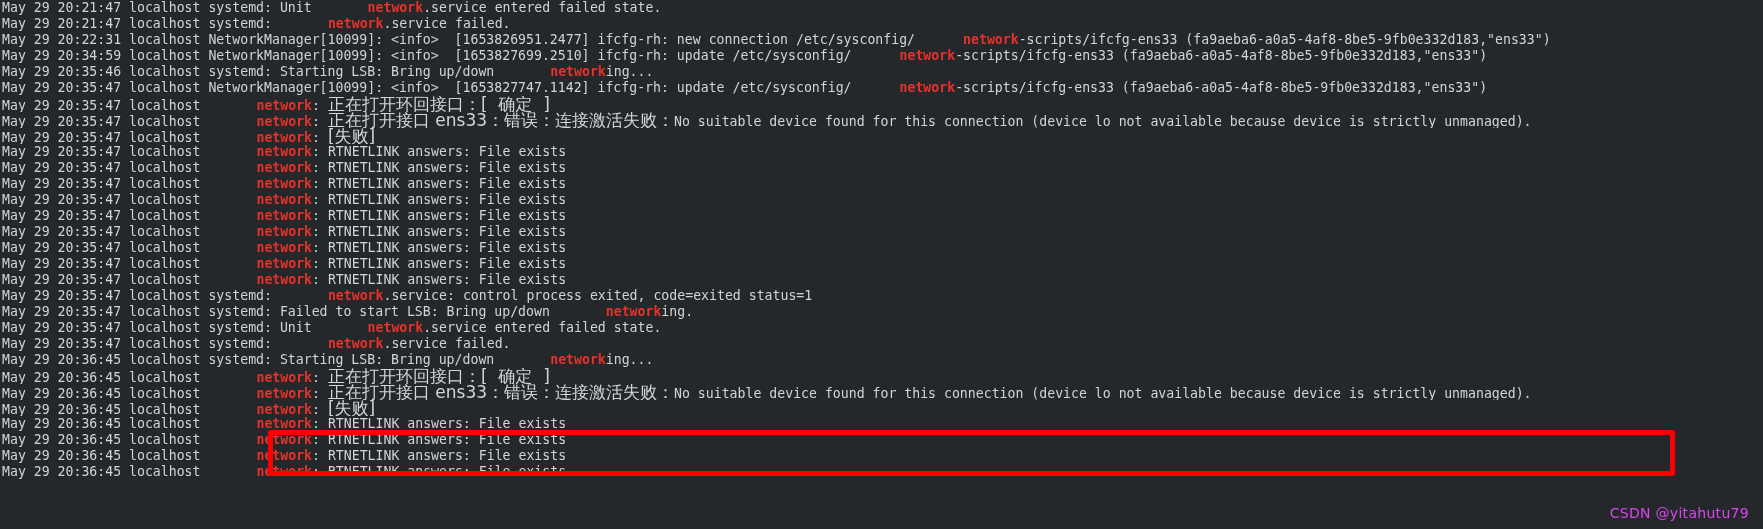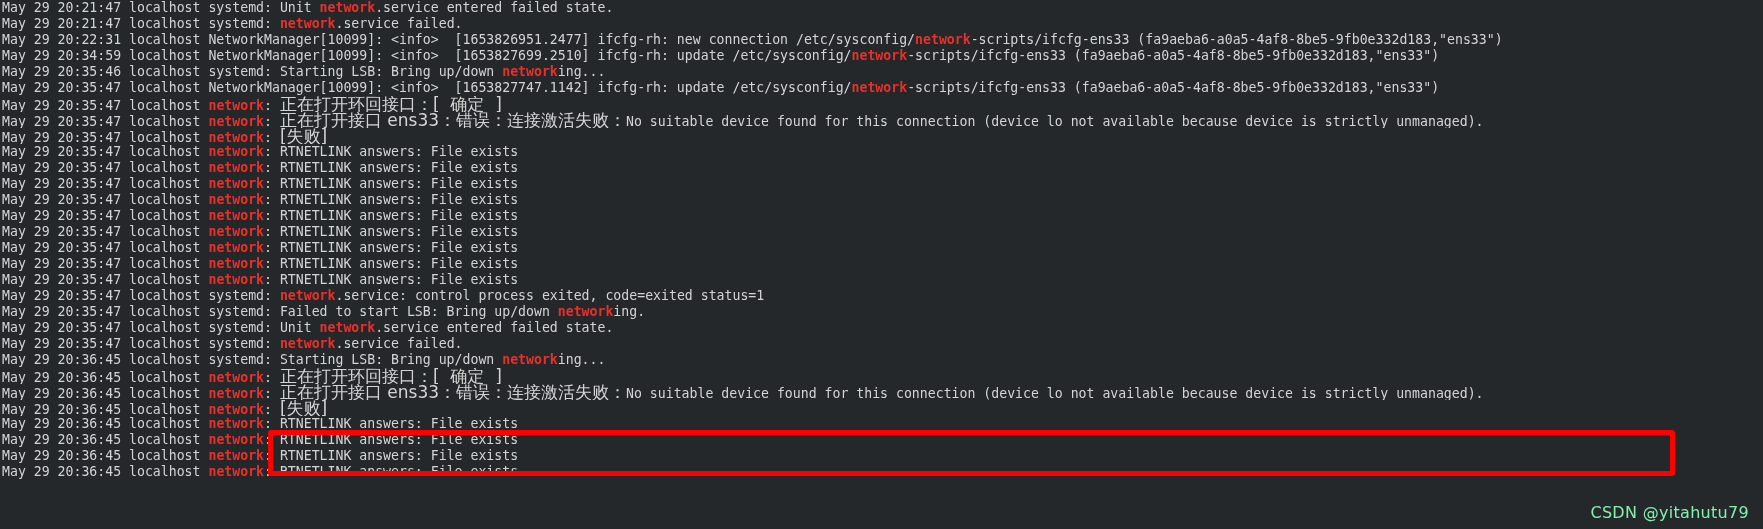--- a/index.html
+++ b/index.html
@@ -25,39 +25,39 @@
     left: 2px;
     right: 0;
     white-space: pre;
   }
   .line {
     height: 16px;
     white-space: pre;
     overflow: hidden;
   }
   .t { color: #d4d4d4; }
-  .kw { color: #e8312a; font-weight: bold; }
+  .kw { color: #e8312a; font-weight: bold; margin-left: 48px; }
   .cjk {
     font-family: "DejaVu Sans", "Liberation Sans", sans-serif;
     font-size: 17px;
   }
   #redbox {
     position: absolute;
     border: 5px solid #fe0000;
     border-radius: 3px;
     box-sizing: border-box;
     pointer-events: none;
   }
   #watermark {
     position: absolute;
     right: 14px;
     bottom: 8px;
-    color: #86efac;
+    color: #d946ef;
     font-family: "DejaVu Sans", "Liberation Sans", sans-serif;
-    font-size: 16px;
+    font-size: 14px;
     letter-spacing: 0.3px;
   }
 </style>
 </head>
 <body>
 
 <div id="terminal">
   <div id="log"><div class="line"><span class="t">May 29 20:21:47 localhost systemd:</span><span class="t"> Unit </span><span class="kw">network</span><span class="t">.service entered failed state.</span></div><div class="line"><span class="t">May 29 20:21:47 localhost systemd:</span><span class="t"> </span><span class="kw">network</span><span class="t">.service failed.</span></div><div class="line"><span class="t">May 29 20:22:31 localhost NetworkManager[10099]:</span><span class="t"> &lt;info&gt;  [1653826951.2477] ifcfg-rh: new connection /etc/sysconfig/</span><span class="kw">network</span><span class="t">-scripts/ifcfg-ens33 (fa9aeba6-a0a5-4af8-8be5-9fb0e332d183,"ens33")</span></div><div class="line"><span class="t">May 29 20:34:59 localhost NetworkManager[10099]:</span><span class="t"> &lt;info&gt;  [1653827699.2510] ifcfg-rh: update /etc/sysconfig/</span><span class="kw">network</span><span class="t">-scripts/ifcfg-ens33 (fa9aeba6-a0a5-4af8-8be5-9fb0e332d183,"ens33")</span></div><div class="line"><span class="t">May 29 20:35:46 localhost systemd:</span><span class="t"> Starting LSB: Bring up/down </span><span class="kw">network</span><span class="t">ing...</span></div><div class="line"><span class="t">May 29 20:35:47 localhost NetworkManager[10099]:</span><span class="t"> &lt;info&gt;  [1653827747.1142] ifcfg-rh: update /etc/sysconfig/</span><span class="kw">network</span><span class="t">-scripts/ifcfg-ens33 (fa9aeba6-a0a5-4af8-8be5-9fb0e332d183,"ens33")</span></div><div class="line"><span class="t">May 29 20:35:47 localhost </span><span class="kw">network</span><span class="t">: </span><span class="t cjk">正在打开环回接口：[  确定  ]</span></div><div class="line"><span class="t">May 29 20:35:47 localhost </span><span class="kw">network</span><span class="t">: </span><span class="t cjk">正在打开接口 ens33：错误：连接激活失败：</span><span class="t">No suitable device found for this connection (device lo not available because device is strictly unmanaged).</span></div><div class="line"><span class="t">May 29 20:35:47 localhost </span><span class="kw">network</span><span class="t">: </span><span class="t cjk">[失败]</span></div><div class="line"><span class="t">May 29 20:35:47 localhost </span><span class="kw">network</span><span class="t">: RTNETLINK answers: File exists</span></div><div class="line"><span class="t">May 29 20:35:47 localhost </span><span class="kw">network</span><span class="t">: RTNETLINK answers: File exists</span></div><div class="line"><span class="t">May 29 20:35:47 localhost </span><span class="kw">network</span><span class="t">: RTNETLINK answers: File exists</span></div><div class="line"><span class="t">May 29 20:35:47 localhost </span><span class="kw">network</span><span class="t">: RTNETLINK answers: File exists</span></div><div class="line"><span class="t">May 29 20:35:47 localhost </span><span class="kw">network</span><span class="t">: RTNETLINK answers: File exists</span></div><div class="line"><span class="t">May 29 20:35:47 localhost </span><span class="kw">network</span><span class="t">: RTNETLINK answers: File exists</span></div><div class="line"><span class="t">May 29 20:35:47 localhost </span><span class="kw">network</span><span class="t">: RTNETLINK answers: File exists</span></div><div class="line"><span class="t">May 29 20:35:47 localhost </span><span class="kw">network</span><span class="t">: RTNETLINK answers: File exists</span></div><div class="line"><span class="t">May 29 20:35:47 localhost </span><span class="kw">network</span><span class="t">: RTNETLINK answers: File exists</span></div><div class="line"><span class="t">May 29 20:35:47 localhost systemd:</span><span class="t"> </span><span class="kw">network</span><span class="t">.service: control process exited, code=exited status=1</span></div><div class="line"><span class="t">May 29 20:35:47 localhost systemd:</span><span class="t"> Failed to start LSB: Bring up/down </span><span class="kw">network</span><span class="t">ing.</span></div><div class="line"><span class="t">May 29 20:35:47 localhost systemd:</span><span class="t"> Unit </span><span class="kw">network</span><span class="t">.service entered failed state.</span></div><div class="line"><span class="t">May 29 20:35:47 localhost systemd:</span><span class="t"> </span><span class="kw">network</span><span class="t">.service failed.</span></div><div class="line"><span class="t">May 29 20:36:45 localhost systemd:</span><span class="t"> Starting LSB: Bring up/down </span><span class="kw">network</span><span class="t">ing...</span></div><div class="line"><span class="t">May 29 20:36:45 localhost </span><span class="kw">network</span><span class="t">: </span><span class="t cjk">正在打开环回接口：[  确定  ]</span></div><div class="line"><span class="t">May 29 20:36:45 localhost </span><span class="kw">network</span><span class="t">: </span><span class="t cjk">正在打开接口 ens33：错误：连接激活失败：</span><span class="t">No suitable device found for this connection (device lo not available because device is strictly unmanaged).</span></div><div class="line"><span class="t">May 29 20:36:45 localhost </span><span class="kw">network</span><span class="t">: </span><span class="t cjk">[失败]</span></div><div class="line"><span class="t">May 29 20:36:45 localhost </span><span class="kw">network</span><span class="t">: RTNETLINK answers: File exists</span></div><div class="line"><span class="t">May 29 20:36:45 localhost </span><span class="kw">network</span><span class="t">: RTNETLINK answers: File exists</span></div><div class="line"><span class="t">May 29 20:36:45 localhost </span><span class="kw">network</span><span class="t">: RTNETLINK answers: File exists</span></div><div class="line"><span class="t">May 29 20:36:45 localhost </span><span class="kw">network</span><span class="t">: RTNETLINK answers: File exists</span></div></div>
   <div id="redbox" style="left: 268px; top: 430px; width: 1407px; height: 46px; border-color: rgb(254, 0, 0);"></div>
   <div id="watermark">CSDN @yitahutu79</div>

